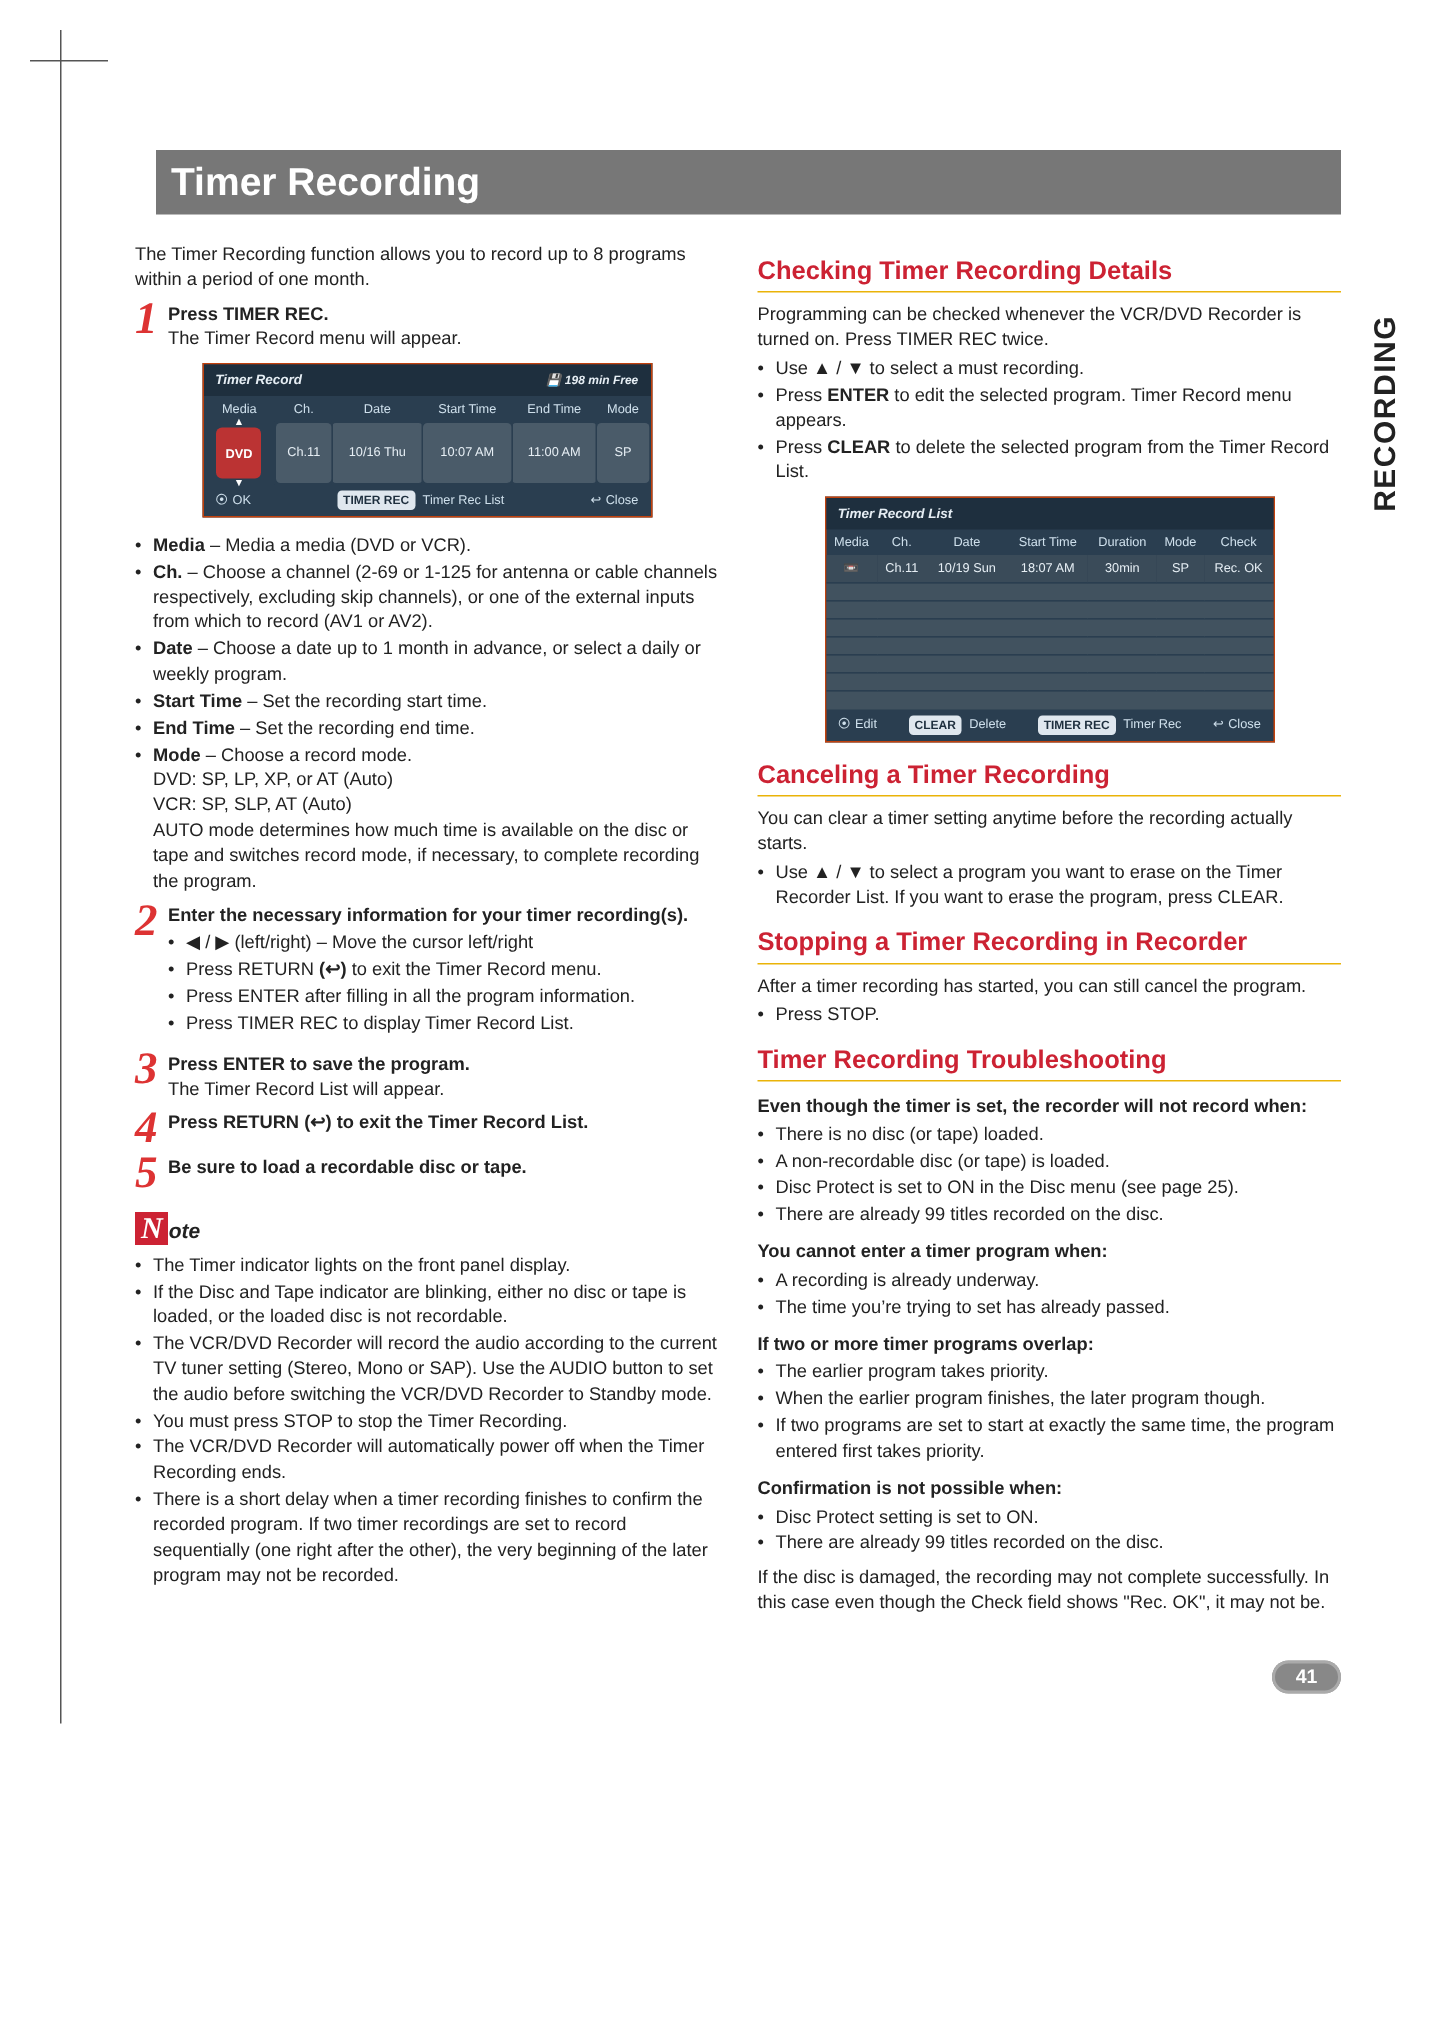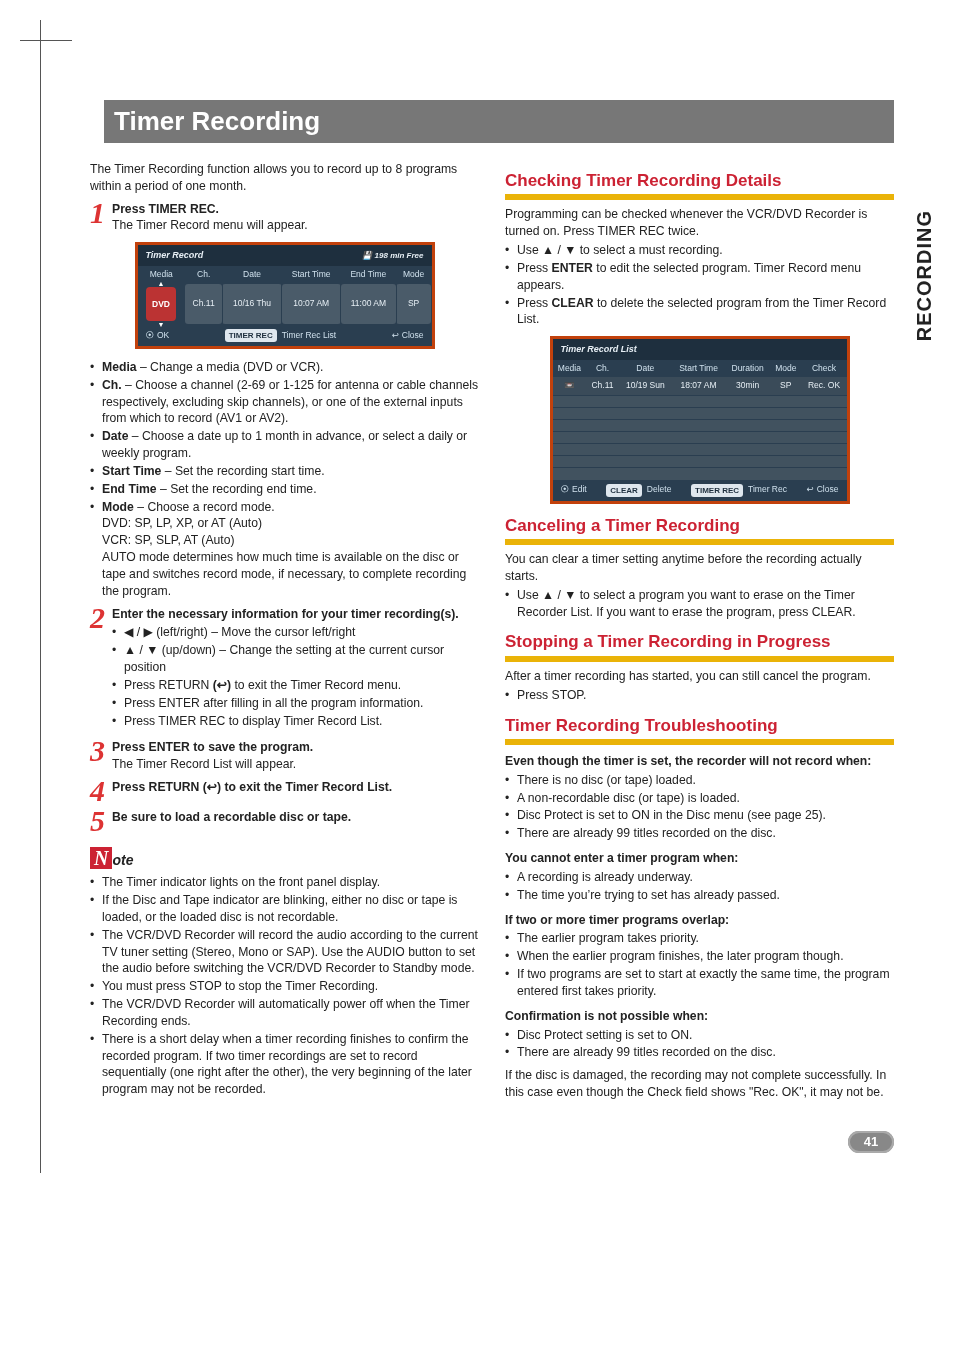--- a/index.html
+++ b/index.html
@@ -63,21 +63,21 @@
   .step .body .lead { font-weight: bold; }
   ul.bullets { list-style: none; padding-left: 0; margin: 2px 0 4px 0; }
   ul.bullets > li { padding-left: 12px; position: relative; margin: 1px 0; }
   ul.bullets > li::before { content: "•"; position: absolute; left: 0; }
   ul.bullets.sub > li { padding-left: 12px; }
   .osd {
     margin: 8px auto 10px auto;
     background: #2a3e50;
     color: #e6eef4;
     font-size: 9px;
-    border: 3px solid #c2410c;
+    border: 1px solid #c2410c;
   }
   .osd.small { width: 300px; }
   .osd .osd-title {
     background: #1e2f3e;
     font-style: italic;
     font-weight: bold;
     padding: 4px 8px;
     display: flex;
     justify-content: space-between;
     align-items: center;
@@ -118,21 +118,21 @@
     font-size: 8px;
     margin-right: 2px;
   }
   .osd .footer .seg { display: flex; align-items: center; gap: 3px; }
   .osd.list .body { min-height: 110px; }
   .osd.list table tbody tr.blank td { height: 12px; background: #41525f; border-top: 1px solid #2a3e50; }
   .h2 {
     color: #c23;
     font-weight: bold;
     font-size: 17px;
-    border-bottom: 6px solid #eab308;
+    border-bottom: 1px solid #eab308;
     padding-bottom: 2px;
     margin: 10px 0 6px 0;
   }
   .h3 { font-weight: bold; font-size: 12.2px; margin: 8px 0 2px 0; }
   .note-head {
     display: flex; align-items: baseline; gap: 0; margin: 14px 0 4px 0;
   }
   .note-head .box {
     background: #c23; color: #fff; font-style: italic; font-weight: bold;
     font-family: Georgia, serif; font-size: 20px; padding: 0 4px; line-height: 1.1;
@@ -207,39 +207,38 @@
         <div class="seg">⦿ <span>OK</span></div>
         <div class="seg">
             <span class="btn">TIMER REC</span>
             <span>Timer Rec List</span>
           </div>
         <div class="seg">↩ <span>Close</span></div>
       </div>
     </div>
 
     <ul class="bullets">
-      <li><b>Media</b><span> – Change a media (DVD or VCR).</span></li>
+      <li><b>Media</b><span> – Media a media (DVD or VCR).</span></li>
       <li><b>Ch.</b><span> – Choose a channel (2-69 or 1-125 for antenna or cable channels respectively, excluding skip channels), or one of the external inputs from which to record (AV1 or AV2).</span></li>
       <li><b>Date</b><span> – Choose a date up to 1 month in advance, or select a daily or weekly program.</span></li>
       <li><b>Start Time</b><span> – Set the recording start time.</span></li>
       <li><b>End Time</b><span> – Set the recording end time.</span></li>
       <li><b>Mode</b><span> – Choose a record mode.</span><br>
         <span>DVD: SP, LP, XP, or AT (Auto)</span><br>
         <span>VCR: SP, SLP, AT (Auto)</span><br>
         <span>AUTO mode determines how much time is available on the disc or tape and switches record mode, if necessary, to complete recording the program.</span>
       </li>
     </ul>
 
     <div class="step">
       <div class="num">2</div>
       <div class="body">
         <span class="lead">Enter the necessary information for your timer recording(s).</span>
         <ul class="bullets sub">
           <li>◀ / ▶ (left/right) – Move the cursor left/right</li>
-          <li>▲ / ▼ (up/down) – Change the setting at the current cursor position</li>
           <li><span>Press RETURN </span><b>(↩)</b><span> to exit the Timer Record menu.</span></li>
           <li>Press ENTER after filling in all the program information.</li>
           <li>Press TIMER REC to display Timer Record List.</li>
         </ul>
       </div>
     </div>
 
     <div class="step">
       <div class="num">3</div>
       <div class="body">
@@ -350,21 +349,21 @@
         <div class="seg">↩ <span>Close</span></div>
       </div>
     </div>
 
     <div class="h2">Canceling a Timer Recording</div>
     <p>You can clear a timer setting anytime before the recording actually starts.</p>
     <ul class="bullets">
       <li>Use ▲ / ▼ to select a program you want to erase on the Timer Recorder List. If you want to erase the program, press CLEAR.</li>
     </ul>
 
-    <div class="h2">Stopping a Timer Recording in Progress</div>
+    <div class="h2">Stopping a Timer Recording in Recorder</div>
     <p>After a timer recording has started, you can still cancel the program.</p>
     <ul class="bullets">
       <li>Press STOP.</li>
     </ul>
 
     <div class="h2">Timer Recording Troubleshooting</div>
 
     <div class="h3">Even though the timer is set, the recorder will not record when:</div>
     <ul class="bullets">
       <li>There is no disc (or tape) loaded.</li>

